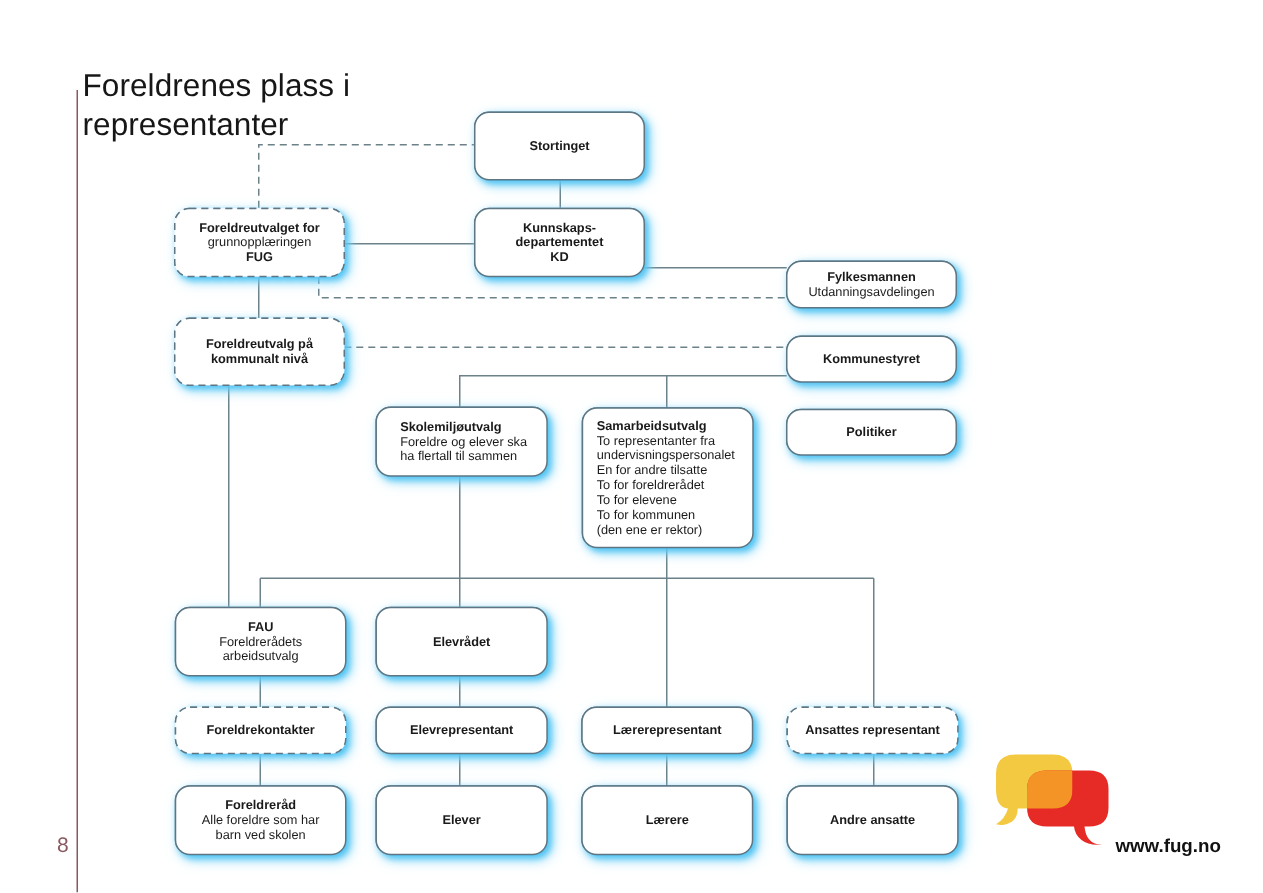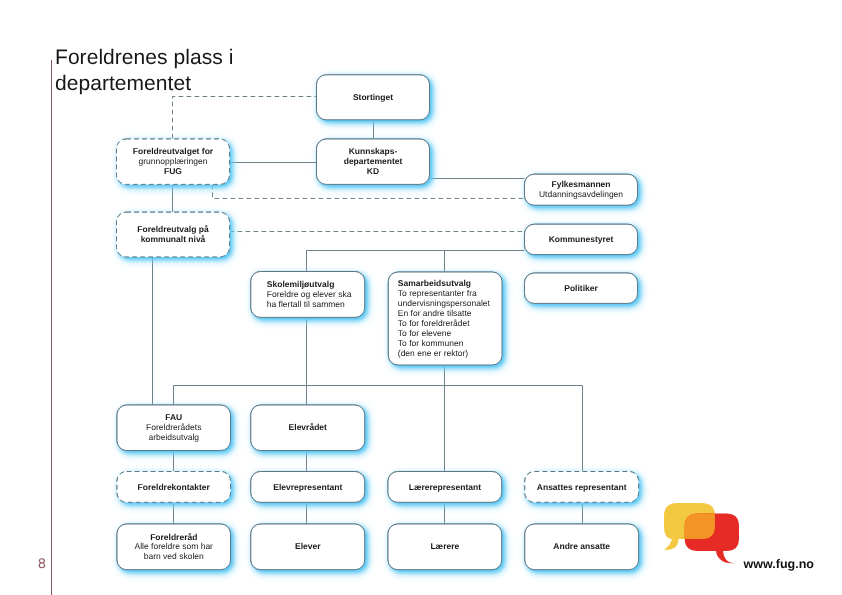--- a/index.html
+++ b/index.html
@@ -147,21 +147,21 @@
           <text x="444.85" y="549.45" text-anchor="middle" font-size="8.5" fill="#1a1a1a" class="bx-label" font-weight="bold">Lærere</text>
         </g>
         <g>
           <rect x="524.8" y="524" width="113.8" height="45.7" rx="9.7" ry="9.7" fill="#ffffff" stroke="#5e7682" stroke-width="1" filter="url(#glow)"></rect>
           <text x="581.6999999999999" y="549.45" text-anchor="middle" font-size="8.5" fill="#1a1a1a" class="bx-label" font-weight="bold">Andre ansatte</text>
         </g>
       </g>
   </svg>
 
   <div class="vline"></div>
-  <div class="title">Foreldrenes plass i departementet</div>
+  <div class="title">Foreldrenes plass i representanter</div>
   <div class="pagenum">8</div>
 
   <svg class="logo" viewBox="0 0 190 100">
     <g>
       <path id="bub-y" fill="#f4c942" d="M 21 7 L 46 7 Q 59 7 59 20 L 59 30 Q 59 43 46 43 L 22.5 43 Q 22.5 48.5 19 51.5 Q 14 55 8 53.5 Q 14 50 16 43 Q 8 42.5 8 30 L 8 20 Q 8 7 21 7 Z"></path>
     </g>
     <g>
       <path id="bub-r" fill="#e62b26" d="M 42 17.6 L 70 17.6 Q 83 17.6 83 30 L 83 42.5 Q 83 55 70 55 L 67 55 Q 67.5 60.5 70 63.5 Q 73.5 67.5 79 67 Q 70 68 65 64 Q 60.5 60.5 60 55 L 42 55 Q 28.7 55 28.7 42.5 L 28.7 30 Q 28.7 17.6 42 17.6 Z"></path>
     </g>
     <defs>

